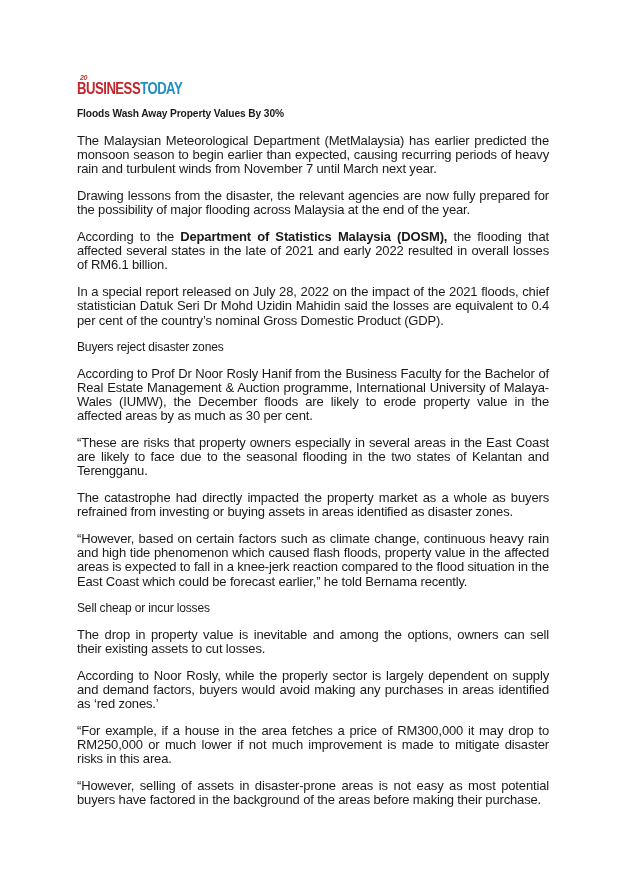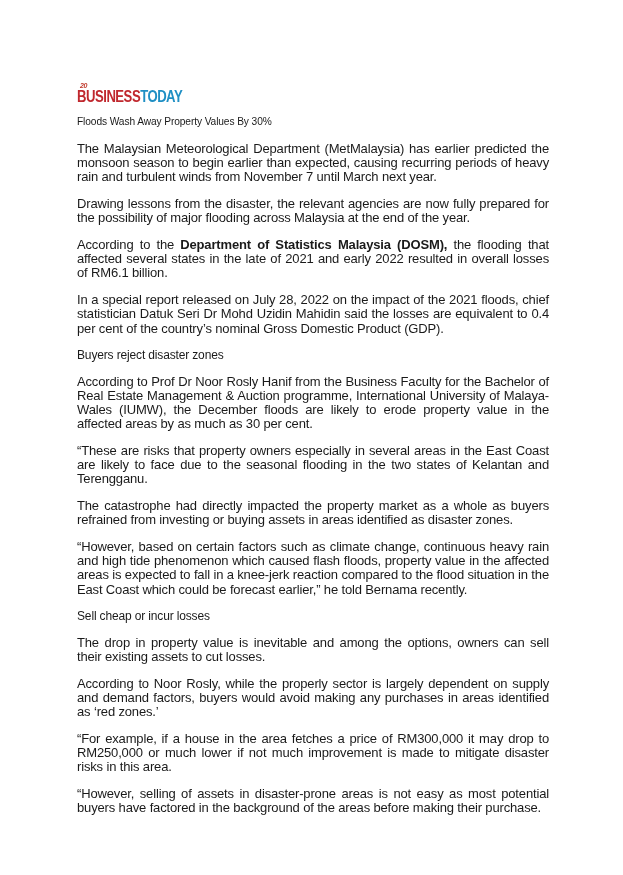--- a/index.html
+++ b/index.html
@@ -11,21 +11,21 @@
       width: 623px;
       height: 875px;
       position: relative;
       overflow: hidden;
       font-family: "Liberation Sans", sans-serif;
       color: #1a1a1a;
     }
     .page {
       position: absolute;
       left: 77px;
-      top: 84px;
+      top: 76px;
       width: 472px;
     }
     .logo {
       position: relative;
       height: 22px;
       margin-bottom: 10px;
     }
     .logo-small {
       position: absolute;
       left: 3px;
@@ -44,21 +44,21 @@
       font-weight: bold;
       letter-spacing: -0.6px;
       transform: scaleX(0.82);
       transform-origin: left center;
       white-space: nowrap;
     }
     .logo-business { color: #c0282e; }
     .logo-today { color: #1f8fc4; }
     .headline {
       font-size: 10.2px;
-      font-weight: normal;
+      font-weight: bold;
       margin: 0 0 15px 0;
       letter-spacing: -0.1px;
     }
     .para {
       font-size: 13px;
       line-height: 14.2px;
       margin: 0 0 12.5px 0;
       text-align: justify;
       letter-spacing: -0.15px;
     }

